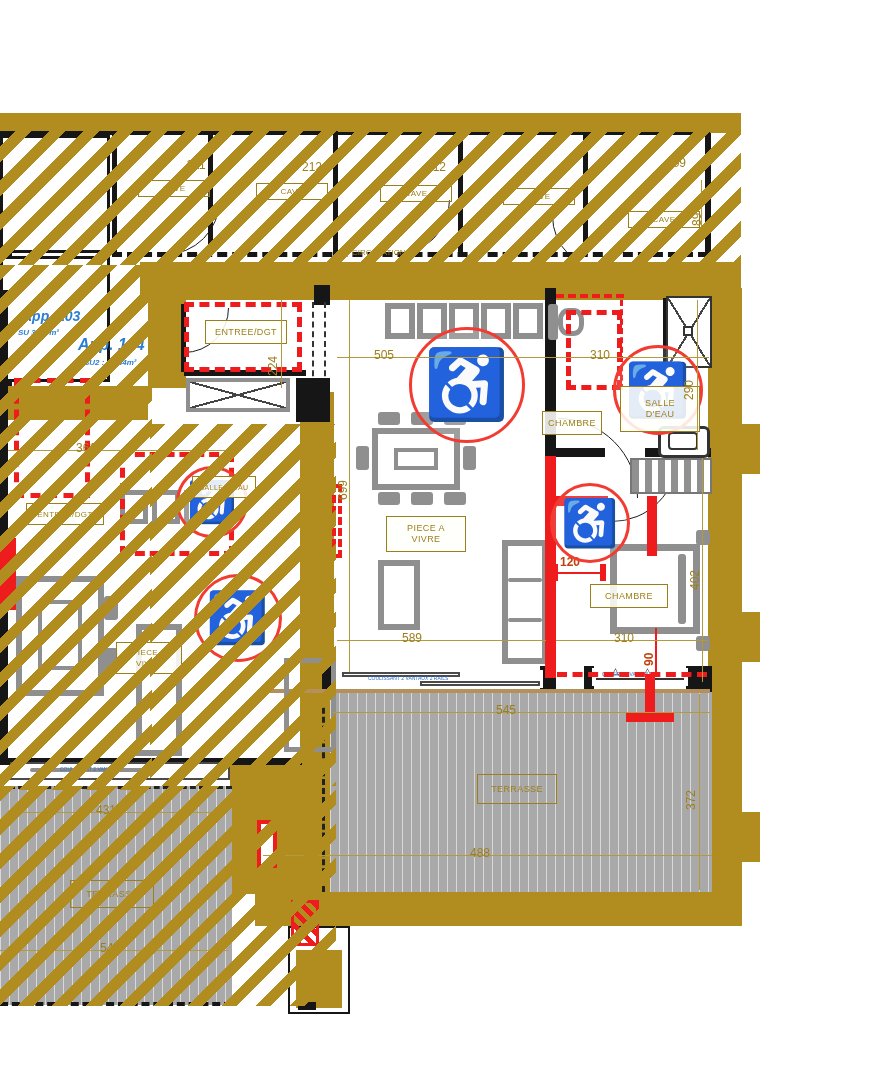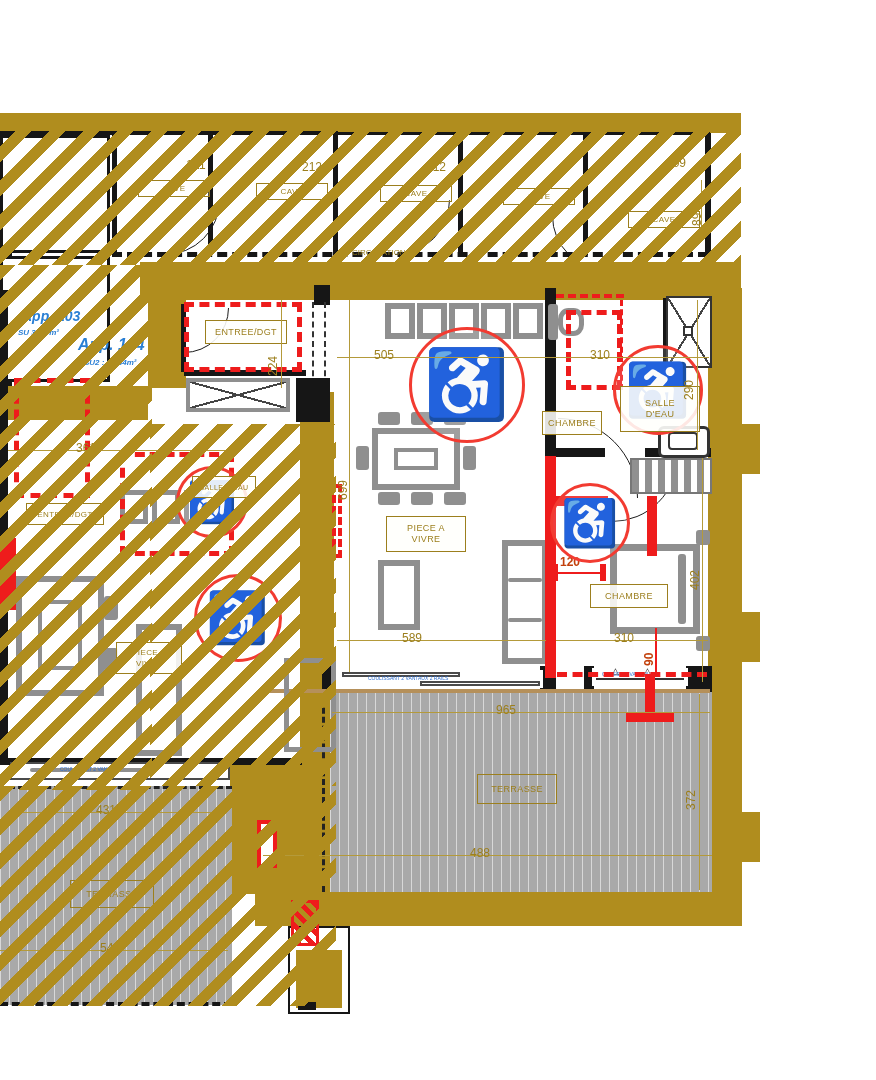--- a/index.html
+++ b/index.html
@@ -230,21 +230,21 @@
   <div class="abs dline" style="left:337px;top:640px;width:209px;height:1px"></div>
   <div class="abs dim" style="left:402px;top:631px">589</div>
   <div class="abs dline" style="left:556px;top:640px;width:152px;height:1px"></div>
   <div class="abs dim" style="left:614px;top:631px">310</div>
   <div class="abs dline" style="left:697px;top:300px;width:1px;height:150px"></div>
   <div class="abs dim vtext" style="left:682px;top:360px;width:14px;height:40px">290</div>
   <div class="abs dline" style="left:702px;top:458px;width:1px;height:224px"></div>
   <div class="abs dim vtext" style="left:688px;top:550px;width:14px;height:40px">402</div>
 
   <div class="abs dline" style="left:332px;top:712px;width:378px;height:1px"></div>
-  <div class="abs dim" style="left:496px;top:703px">965</div>
+  <div class="abs dim" style="left:496px;top:703px">545</div>
   <div class="abs dline" style="left:263px;top:855px;width:449px;height:1px"></div>
   <div class="abs dim" style="left:470px;top:846px">488</div>
   <div class="abs dline" style="left:699px;top:694px;width:1px;height:196px"></div>
   <div class="abs dim vtext" style="left:684px;top:770px;width:14px;height:40px">372</div>
 
   <div class="abs lbl" style="left:26px;top:503px;width:78px;height:22px;font-size:8px">ENTREE/DGT</div>
   <div class="abs lbl" style="left:192px;top:476px;width:64px;height:22px;font-size:7px">SALLE D'EAU</div>
   <div class="abs lbl" style="left:116px;top:642px;width:66px;height:32px;font-size:8px">
     <span>PIECE A</span>
     <span>VIVRE</span>

